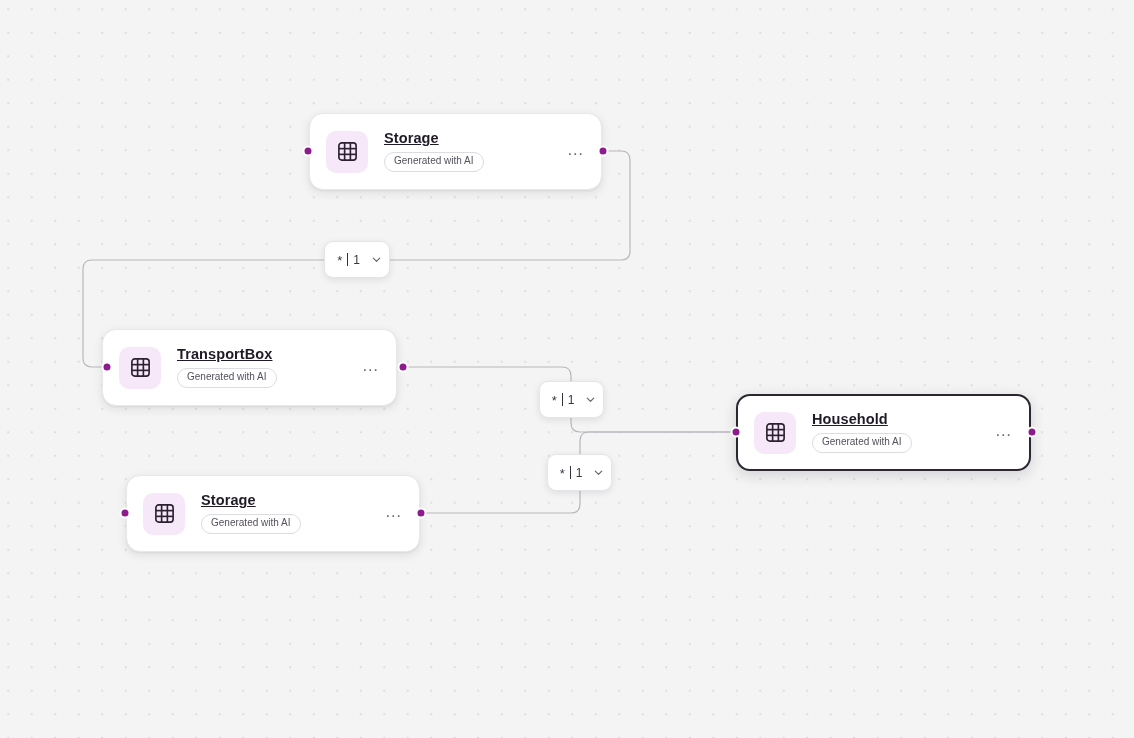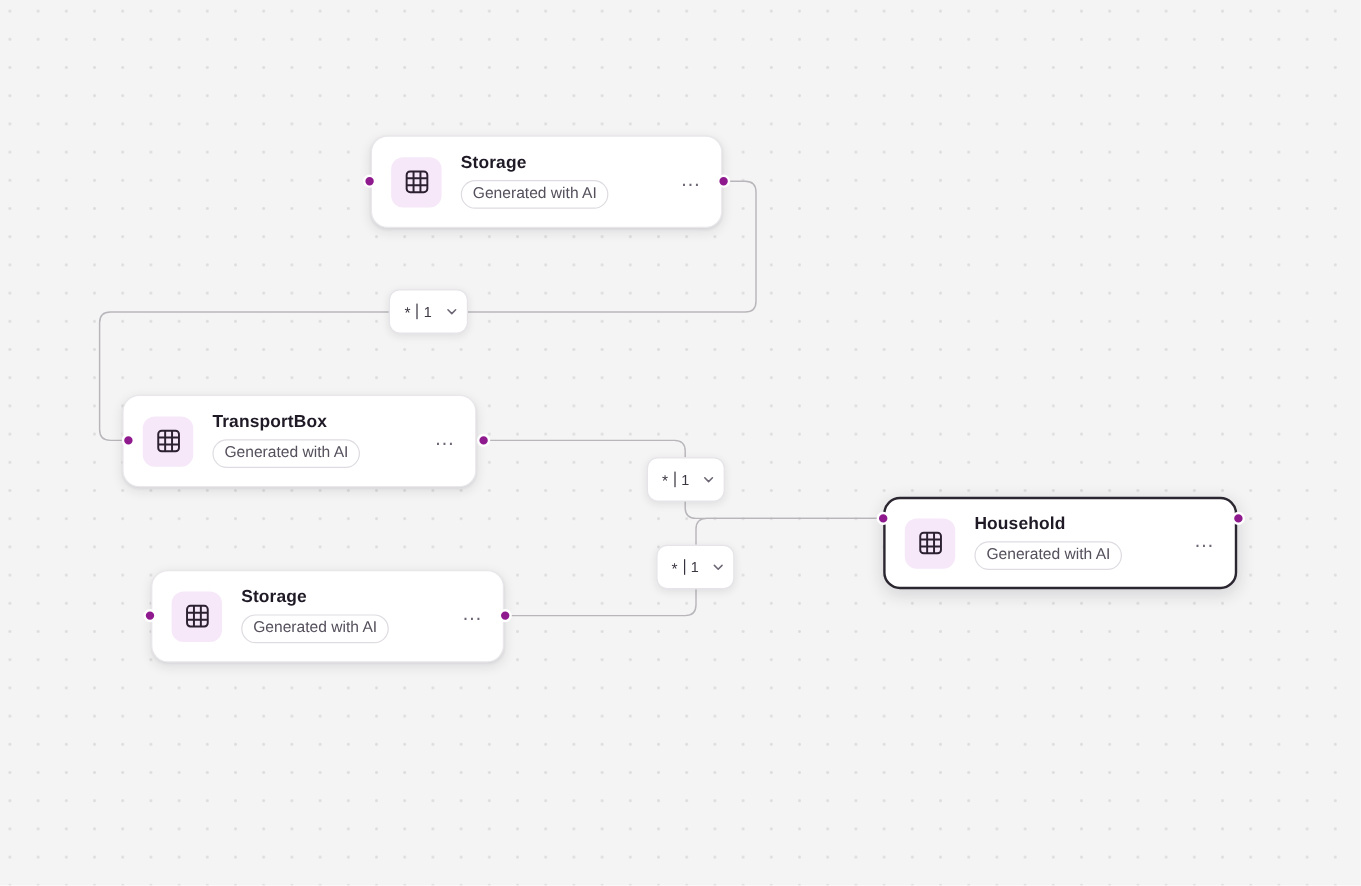--- a/index.html
+++ b/index.html
@@ -34,21 +34,20 @@
     border-radius: 14px;
     border: 1px solid #e9e7ea;
     box-shadow: 0 3px 10px rgba(40,30,50,0.10), 0 1px 2px rgba(40,30,50,0.06);
     display: flex;
     align-items: center;
     padding: 0 14px 0 16px;
   }
   .node.selected {
     border: 2px solid #2b2630;
     box-shadow: 0 4px 14px rgba(40,30,50,0.16);
-    margin-top: 20px;
   }
   .node-icon {
     width: 42px; height: 42px;
     flex: 0 0 42px;
     border-radius: 10px;
     background: #f6e7f9;
     display: flex; align-items: center; justify-content: center;
   }
   .node-icon svg { display: block; }
   .node-body {
@@ -58,27 +57,28 @@
     gap: 5px;
     flex: 1 1 auto;
     min-width: 0;
   }
   .node-title {
     font-size: 14.5px;
     font-weight: bold;
     color: #1f1a26;
     letter-spacing: 0.1px;
     line-height: 1.1;
+    text-decoration: underline;
   }
   .ai-pill {
     align-self: flex-start;
     border: 1px solid #dedbe1;
     border-radius: 999px;
     padding: 2px 9px 3px;
-    font-size: 13px;
+    font-size: 10px;
     color: #55505c;
     background: #ffffff;
     line-height: 1.25;
   }
   .node-menu {
     flex: 0 0 auto;
     color: #6d6775;
     font-size: 17px;
     letter-spacing: 1.2px;
     line-height: 10px;

